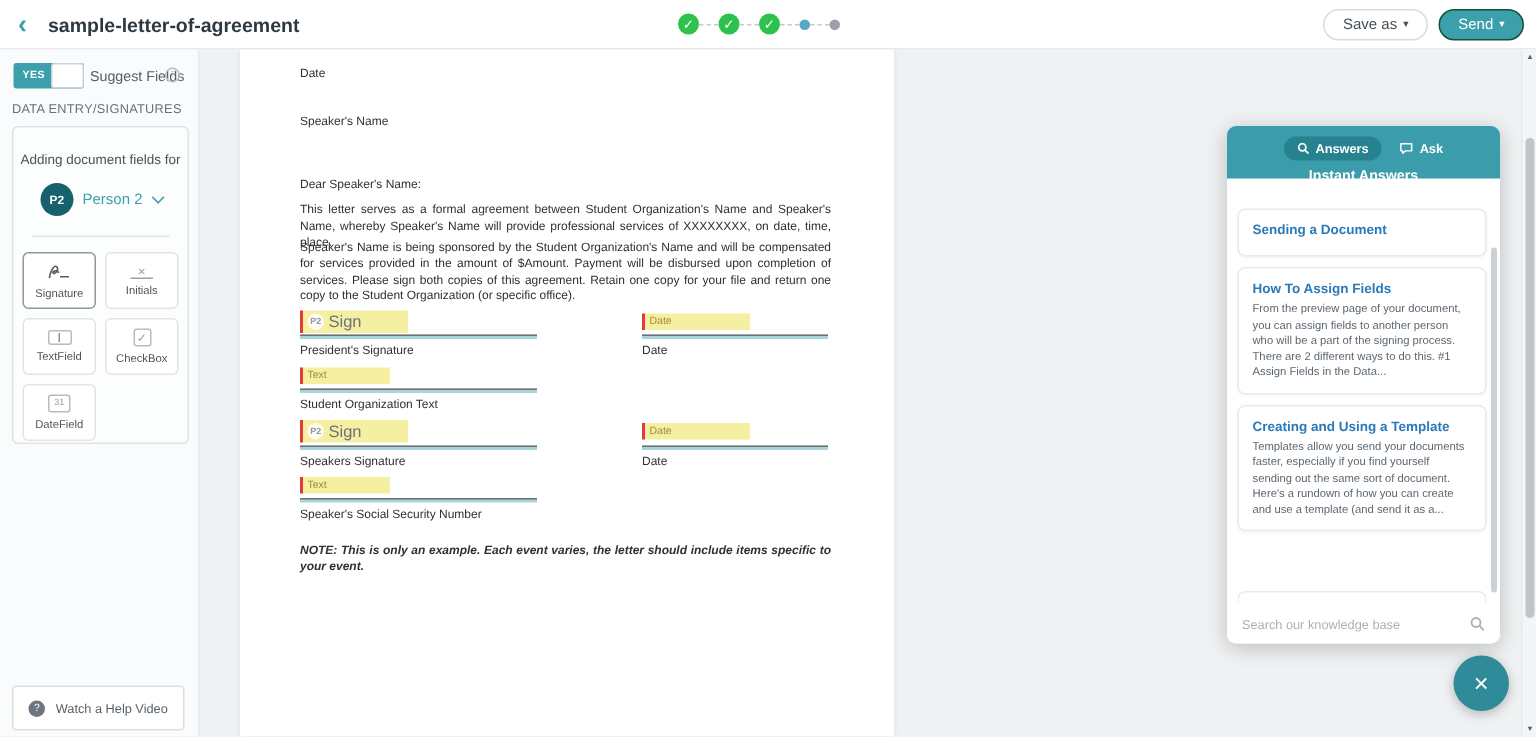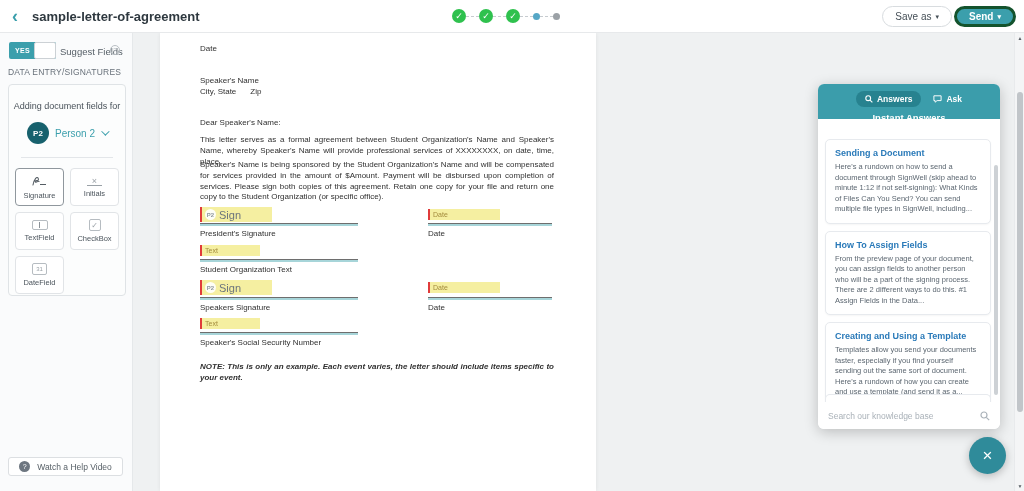--- a/index.html
+++ b/index.html
@@ -11,21 +11,21 @@
   .back { position:absolute; left:12px; top:4px; font-size:18px; color:#3b9fac; cursor:pointer; line-height:24px; font-weight:bold; }
   .doc-title { position:absolute; left:32px; top:9px; font-size:13px; font-weight:bold; color:#2e383f; }
   .stepper { position:absolute; left:452px; top:9px; display:flex; align-items:center; }
   .step-check { width:14px; height:14px; border-radius:50%; background:#2fc14e; color:#fff; font-size:9px; display:flex; align-items:center; justify-content:center; }
   .step-dash { width:13px; border-top:1px dashed #c6cbcf; height:0; }
   .step-dot { width:7px; height:7px; border-radius:50%; }
   .dot-blue { background:#56a7c6; }
   .dot-gray { background:#9ba1a6; }
   .btn { position:absolute; top:6px; height:21px; border-radius:11px; font-size:10px; display:flex; align-items:center; justify-content:center; gap:4px; cursor:pointer; padding:0 12px; }
   .btn-saveas { right:72px; background:#fff; border:1px solid #d8dcdf; color:#454f57; }
-  .btn-send { right:8px; background:#3b9fac; border:3px solid #14532d; color:#fff;font-weight:bold; }
+  .btn-send { right:8px; background:#3b9fac; border:1px solid #14532d; color:#fff; }
   .caret { font-size:7px; line-height:1; }
 
   
   .sidebar { position:absolute; left:0; top:33px; width:133px; height:458px; background:#fafbfc; border-right:1px solid #e5e8ea; z-index:5; }
   .toggle { position:absolute; left:9px; top:9px; width:47px; height:17px; background:#3b9fac; border-radius:2px; cursor:pointer; }
   .toggle-label { position:absolute; left:6px; top:5px; font-size:7px; font-weight:bold; color:#fff; letter-spacing:.3px; }
   .toggle-knob { position:absolute; right:0; top:0; width:22px; height:17px; background:#fff; border:1px solid #ccd1d5; border-radius:2px; }
   .suggest { position:absolute; left:60px; top:13px; font-size:9.5px; color:#555e66; }
   .info-ic { position:absolute; left:110px; top:12px; width:10px; height:10px; border-radius:50%; border:1px solid #b9bfc4; color:#b9bfc4; font-size:6px; display:flex; align-items:center; justify-content:center; cursor:pointer; }
   .section-title { position:absolute; left:8px; top:34px; font-size:8.5px; font-weight:normal; color:#68717a; letter-spacing:.2px; }
@@ -39,21 +39,21 @@
   .btn-grid { margin:10px auto 0; width:104px; display:grid; grid-template-columns:49px 49px; gap:6px; }
   .field-btn { height:38px; background:#fff; border:1px solid #e1e4e7; border-radius:4px; display:flex; flex-direction:column; align-items:center; justify-content:center; gap:3px; cursor:pointer; }
   .field-btn.selected { border-color:#8f979d; }
   .field-btn .fb-label { font-size:7.5px; color:#4c555d; }
   .ic-initials { font-size:9px; color:#9aa1a7; border-bottom:1px solid #9aa1a7; width:15px; text-align:center; line-height:8px; height:9px; }
   .ic-rect { border:1px solid #b6bcc1; border-radius:2px; display:flex; align-items:center; justify-content:center; color:#9aa1a7; }
   .ic-text { width:16px; height:10px; }
   .ic-text i { display:block; width:1px; height:6px; background:#8a9197; }
   .ic-check { width:12px; height:12px; font-size:8px; }
   .ic-date { width:15px; height:12px; font-size:6px; }
-  .help-btn { position:absolute; left:8px; top:424px; width:115px; height:19px; background:#fff; border:1px solid #dcdfe2; border-radius:3px; display:flex; align-items:center; justify-content:center; gap:7px; cursor:pointer; }
+  .help-btn { position:absolute; left:8px; top:424px; width:115px; height:30px; background:#fff; border:1px solid #dcdfe2; border-radius:3px; display:flex; align-items:center; justify-content:center; gap:7px; cursor:pointer; }
   .help-ic { width:11px; height:11px; border-radius:50%; background:#6d7680; color:#fff; font-size:7px; display:flex; align-items:center; justify-content:center; }
   .help-label { font-size:8.5px; color:#565f66; }
 
   
   .page { position:absolute; left:160px; top:33px; width:436px; height:458px; background:#fff; box-shadow:0 0 4px rgba(0,0,0,.07); z-index:1; }
   .dtext { position:absolute; left:40px; width:354px; font-size:8px; line-height:10.8px; color:#303030; }
   .just { text-align:justify; }
   .note { font-weight:bold; font-style:italic; }
   .zip-gap { display:inline-block; margin-left:14px; }
 
@@ -178,23 +178,20 @@
     <span class="help-ic">?</span>
     <span class="help-label">Watch a Help Video</span>
   </div>
 </div>
 
 <div class="page">
   <div class="dtext" style="top:11px;">Date</div>
 
   <div class="dtext" style="top:43px;">
     <div>Speaker's Name</div>
-    <div>
-      <span>City, State</span><span class="zip-gap">Zip</span>
-    </div>
   </div>
 
   <div class="dtext just" style="top:102px;">This letter serves as a formal agreement between Student Organization's Name and Speaker's Name, whereby Speaker's Name will provide professional services of XXXXXXXX, on date, time, place.</div>
   <div class="dtext" style="top:85px;">Dear Speaker's Name:</div>
   <div class="dtext just" style="top:127px;">Speaker's Name is being sponsored by the Student Organization's Name and will be compensated for services provided in the amount of $Amount. Payment will be disbursed upon completion of services. Please sign both copies of this agreement. Retain one copy for your file and return one copy to the Student Organization (or specific office).</div>
 
   <div class="chip chip-sign" style="left:40px; top:174px;">
     <span class="chip-badge">P2</span>
     <span class="chip-sign-text">Sign</span>
   </div>
@@ -251,21 +248,20 @@
         </svg>
         <span>Ask</span>
       </span>
     </div>
     <div class="panel-title">Instant Answers</div>
   </div>
 
   <div class="panel-body">
     <div class="card">
       <div class="card-title">Sending a Document</div>
-      <div class="card-body">Here's a rundown on how to send a document through SignWell (skip ahead to minute 1:12 if not self-signing): What Kinds of Files Can You Send? You can send multiple file types in SignWell, including...</div>
     </div>
     <div class="card">
       <div class="card-title">How To Assign Fields</div>
       <div class="card-body">From the preview page of your document, you can assign fields to another person who will be a part of the signing process. There are 2 different ways to do this. #1 Assign Fields in the Data...</div>
     </div>
     <div class="card">
       <div class="card-title">Creating and Using a Template</div>
       <div class="card-body">Templates allow you send your documents faster, especially if you find yourself sending out the same sort of document. Here's a rundown of how you can create and use a template (and send it as a...</div>
     </div>
     <div class="card-partial"></div>

